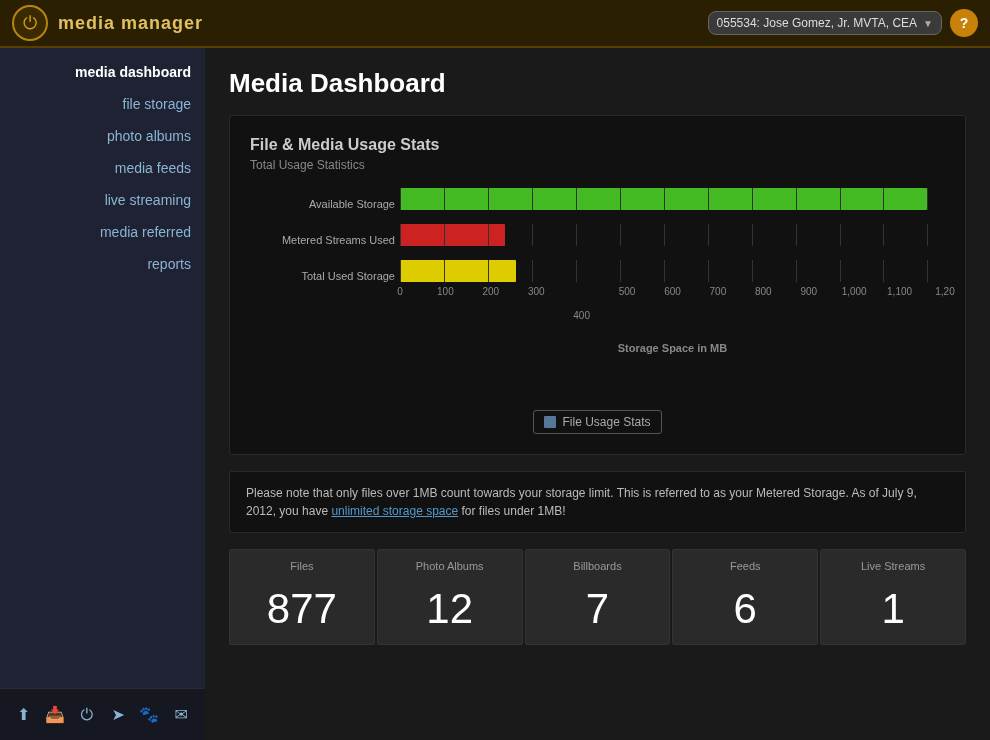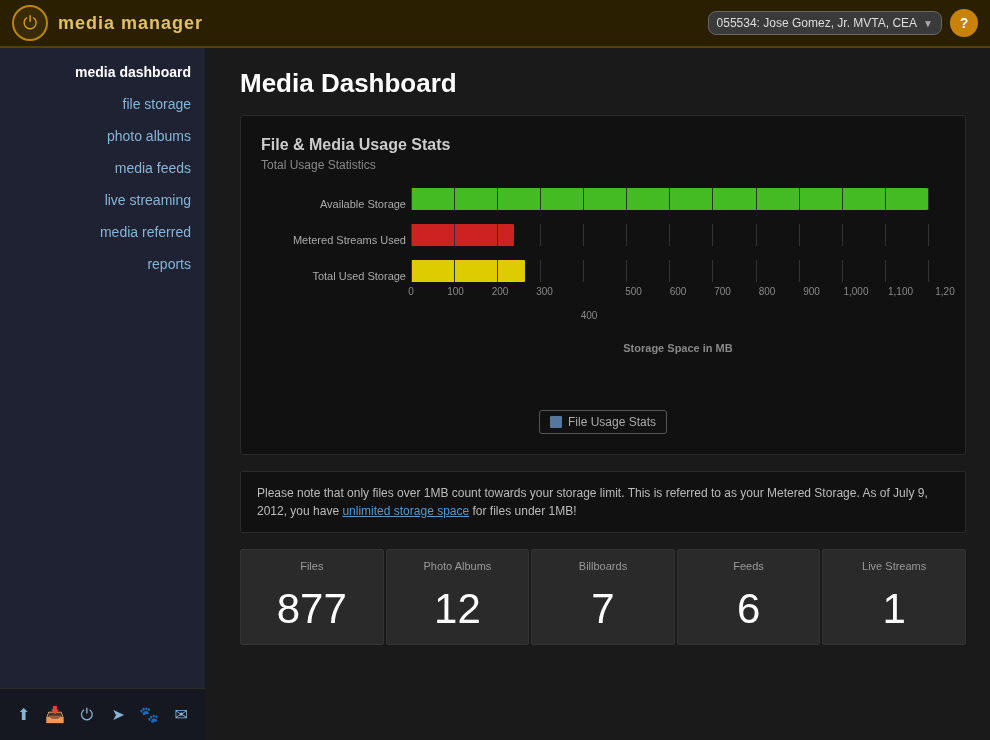--- a/index.html
+++ b/index.html
@@ -81,21 +81,20 @@
       display: flex;
       align-items: center;
       justify-content: center;
     }
 
     
     .main-layout {
       display: flex;
       flex: 1;
       overflow: hidden;
-      gap: 11px;
     }
 
     
     .sidebar {
       width: 205px;
       background: #1e2233;
       display: flex;
       flex-direction: column;
       flex-shrink: 0;
     }

